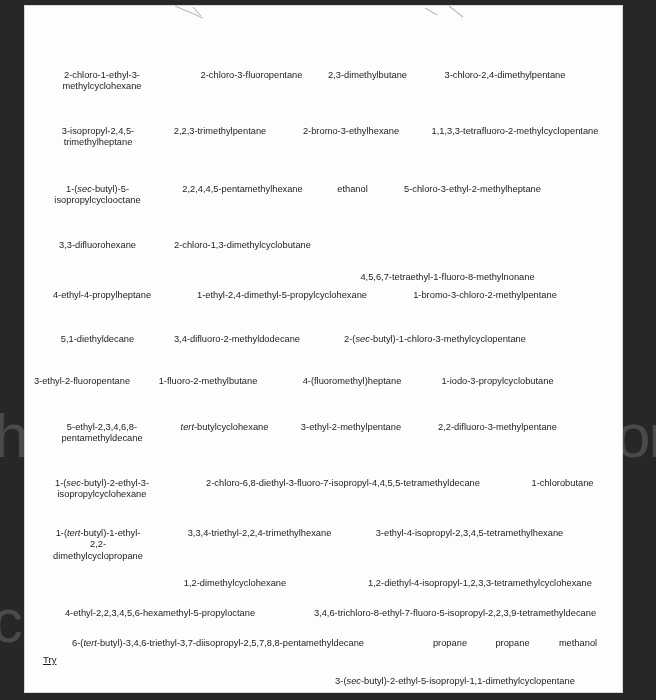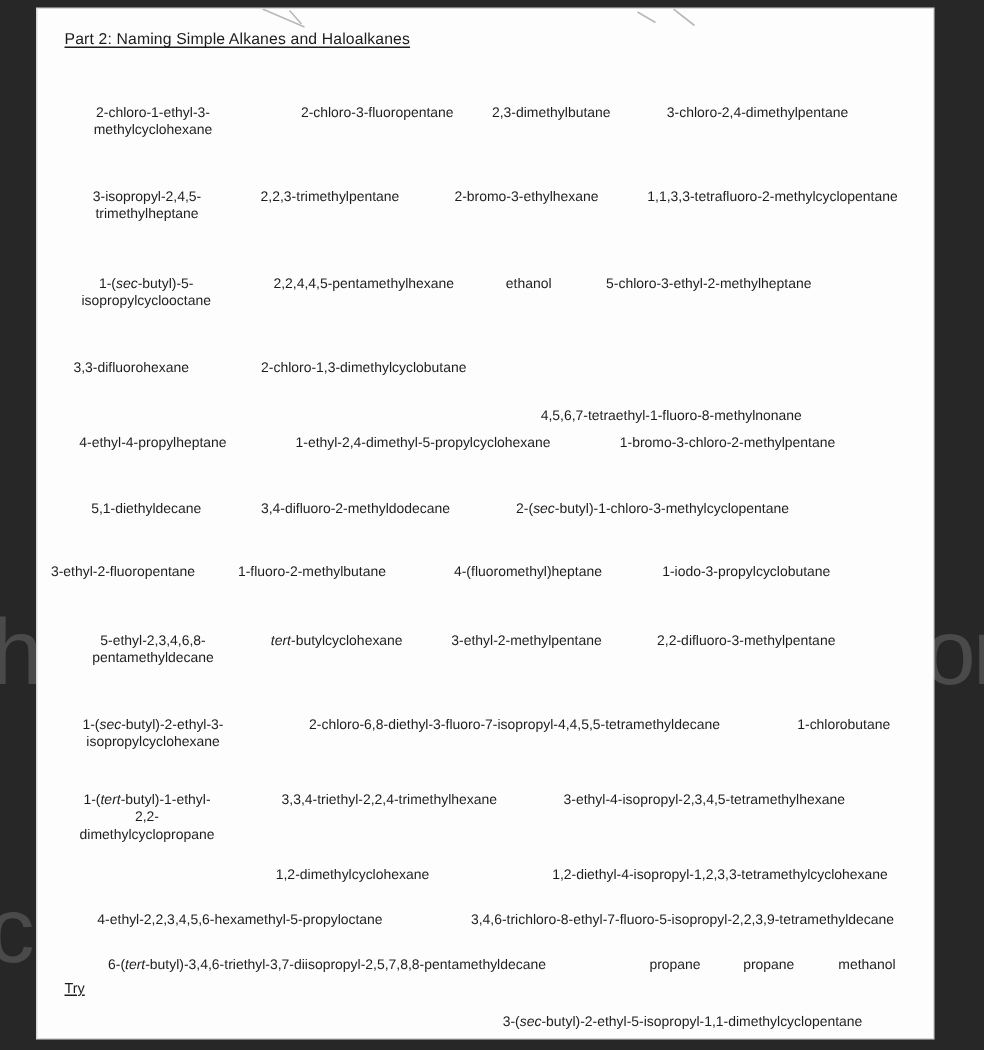--- a/index.html
+++ b/index.html
@@ -128,21 +128,20 @@
   <div id="page">
 
     <svg class="scribble" width="597" height="22" viewBox="0 0 597 22">
       <path d="M150 0 L178 12"></path>
       <path d="M168 1 L176 10"></path>
       <path d="M400 2 L412 9"></path>
       <path d="M424 0 L438 11"></path>
     </svg>
 
     <div class="header">
-      <div class="line1">Part 2: Naming Simple Alkanes and Haloalkanes</div>
     </div>
 
     <div class="rows" id="rows-container">
         <div class="row" style="top: 12px;">
           <span class="name" style="position: absolute; left: 18px; width: 118px;">2-chloro-1-ethyl-3-
 methylcyclohexane</span>
           <span class="name" style="position: absolute; left: 159px; width: 135px;">2-chloro-3-fluoropentane</span>
           <span class="name" style="position: absolute; left: 290px; width: 105px;">2,3-dimethylbutane</span>
           <span class="name" style="position: absolute; left: 400px; width: 160px;">3-chloro-2,4-dimethylpentane</span>
         </div>
@@ -154,21 +153,21 @@
           <span class="name" style="position: absolute; left: 390px; width: 200px;">1,1,3,3-tetrafluoro-2-methylcyclopentane</span>
         </div>
         <div class="row" style="top: 126px;">
           <span class="name" style="position: absolute; left: 10px; width: 125px;">1-(<i>sec</i>-butyl)-5-
 isopropylcyclooctane</span>
           <span class="name" style="position: absolute; left: 140px; width: 155px;">2,2,4,4,5-pentamethylhexane</span>
           <span class="name" style="position: absolute; left: 300px; width: 55px;">ethanol</span>
           <span class="name" style="position: absolute; left: 360px; width: 175px;">5-chloro-3-ethyl-2-methylheptane</span>
         </div>
         <div class="row" style="top: 182px;">
-          <span class="name" style="position: absolute; left: 10px; width: 105px;">3,3-difluorohexane</span>
+          <span class="name" style="position: absolute; left: 20px; width: 105px;">3,3-difluorohexane</span>
           <span class="name" style="position: absolute; left: 130px; width: 175px;">2-chloro-1,3-dimethylcyclobutane</span>
           <span class="name" style="position: absolute; left: 315px; width: 215px; margin-top: 32px;">4,5,6,7-tetraethyl-1-fluoro-8-methylnonane</span>
         </div>
         <div class="row" style="top: 232px;">
           <span class="name" style="position: absolute; left: 12px; width: 130px;">4-ethyl-4-propylheptane</span>
           <span class="name" style="position: absolute; left: 152px; width: 210px;">1-ethyl-2,4-dimethyl-5-propylcyclohexane</span>
           <span class="name" style="position: absolute; left: 370px; width: 180px;">1-bromo-3-chloro-2-methylpentane</span>
         </div>
         <div class="row" style="top: 276px;">
           <span class="name" style="position: absolute; left: 20px; width: 105px;">5,1-diethyldecane</span>

